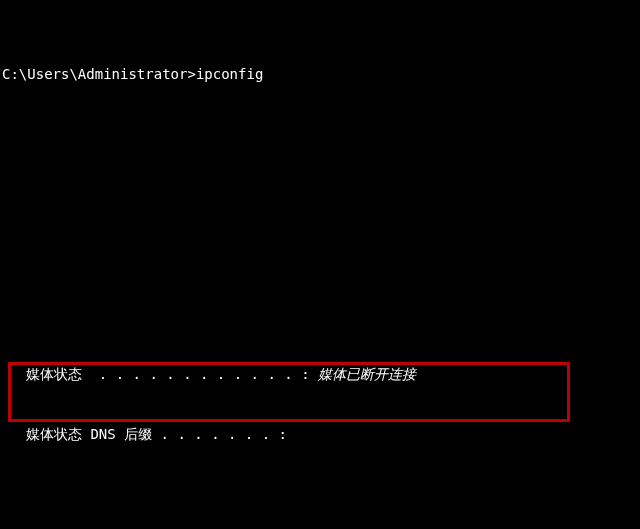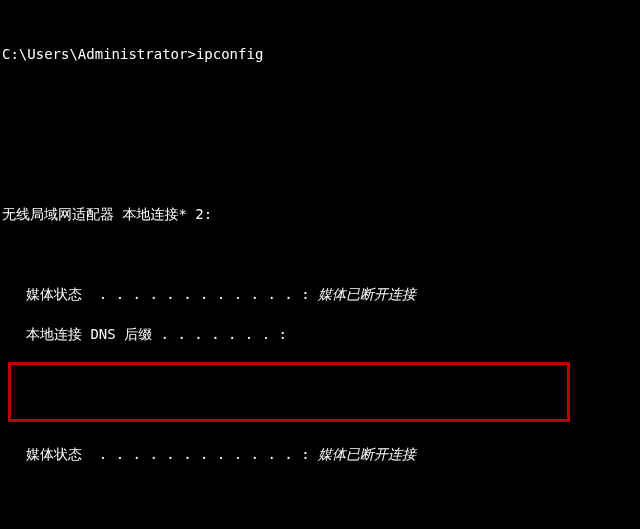--- a/index.html
+++ b/index.html
@@ -15,20 +15,21 @@
     overflow: hidden;
   }
   .terminal {
     position: relative;
     padding: 4px 2px 4px 2px;
     white-space: pre;
   }
   .line {
     display: block;
     min-height: 20px;
+    margin-top: 20px;
   }
   .indent {
     display: inline-block;
     width: 24px;
   }
   .highlight-box {
     position: absolute;
     border: 3px solid #c00000;
     pointer-events: none;
     left: 8px;
@@ -53,24 +54,23 @@
 </style>
 </head>
 <body>
 
 <div class="terminal">
 
 <span class="line"><span>C:\Users\Administrator&gt;</span><span>ipconfig</span></span>
 <span class="line"> </span>
 <span class="line"> </span>
 <span class="line"> </span>
-<span class="line">无线局域网适配器 本地连接* 2:</span>
 <span class="line"> </span>
 <span class="line"><span class="indent"> </span><span class="label">媒体状态</span><span class="dots">  . . . . . . . . . . . . </span><span class="colon">: </span><span class="value">媒体已断开连接</span></span>
-<span class="line"><span class="indent"> </span><span class="label">本地连接 DNS 后缀</span><span class="dots"> . . . . . . . </span><span class="colon">:</span><span class="value"></span></span>
+<span class="line"><span class="indent"> </span><span class="label">媒体状态 DNS 后缀</span><span class="dots"> . . . . . . . </span><span class="colon">:</span><span class="value"></span></span>
 <span class="line"> </span>
 <span class="line"> </span>
 <span class="line"><span class="indent"> </span><span class="label">媒体状态</span><span class="dots">  . . . . . . . . . . . . </span><span class="colon">: </span><span class="value">媒体已断开连接</span></span>
 
 
 
 
 
 
 

